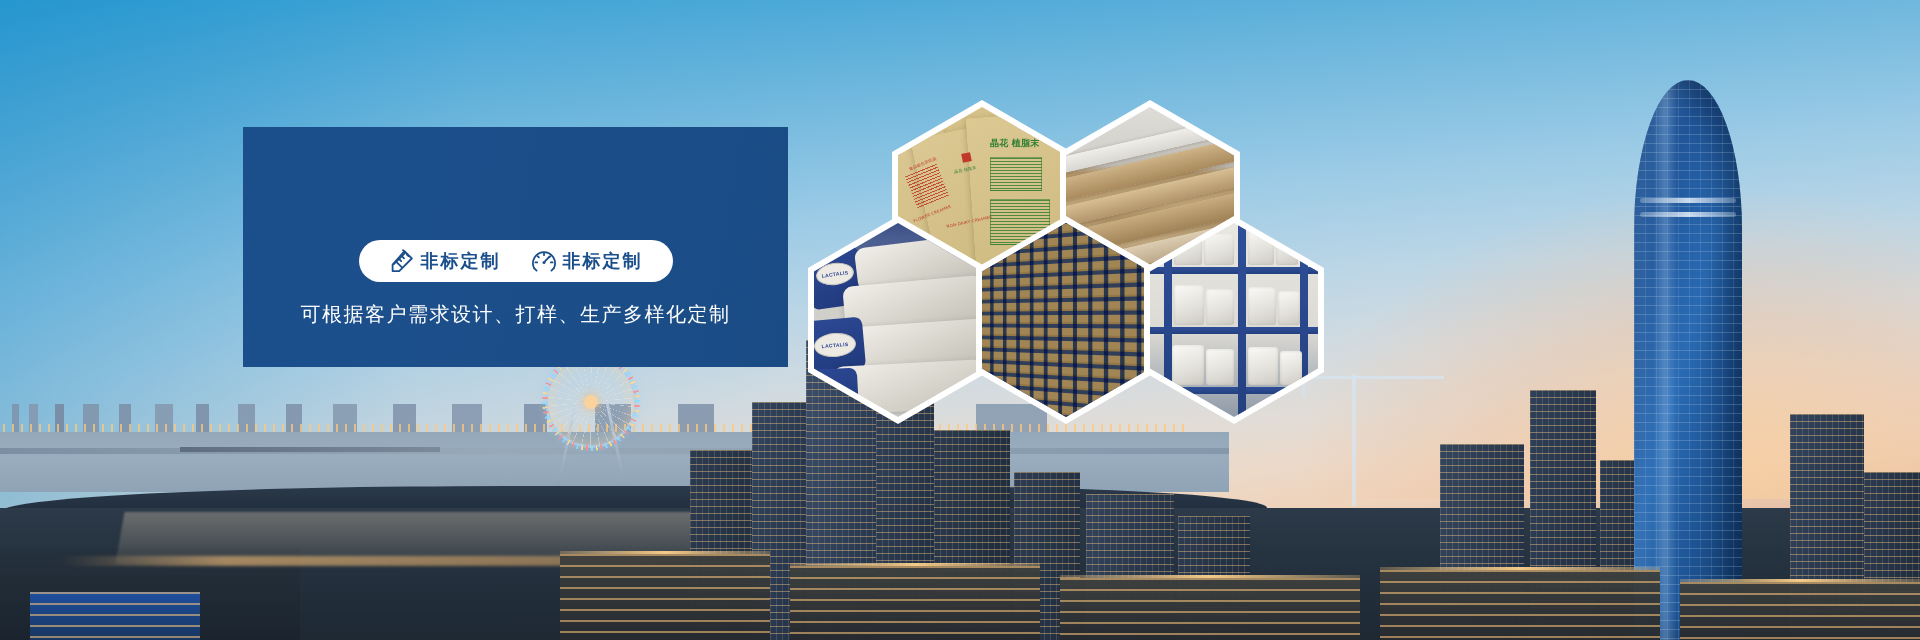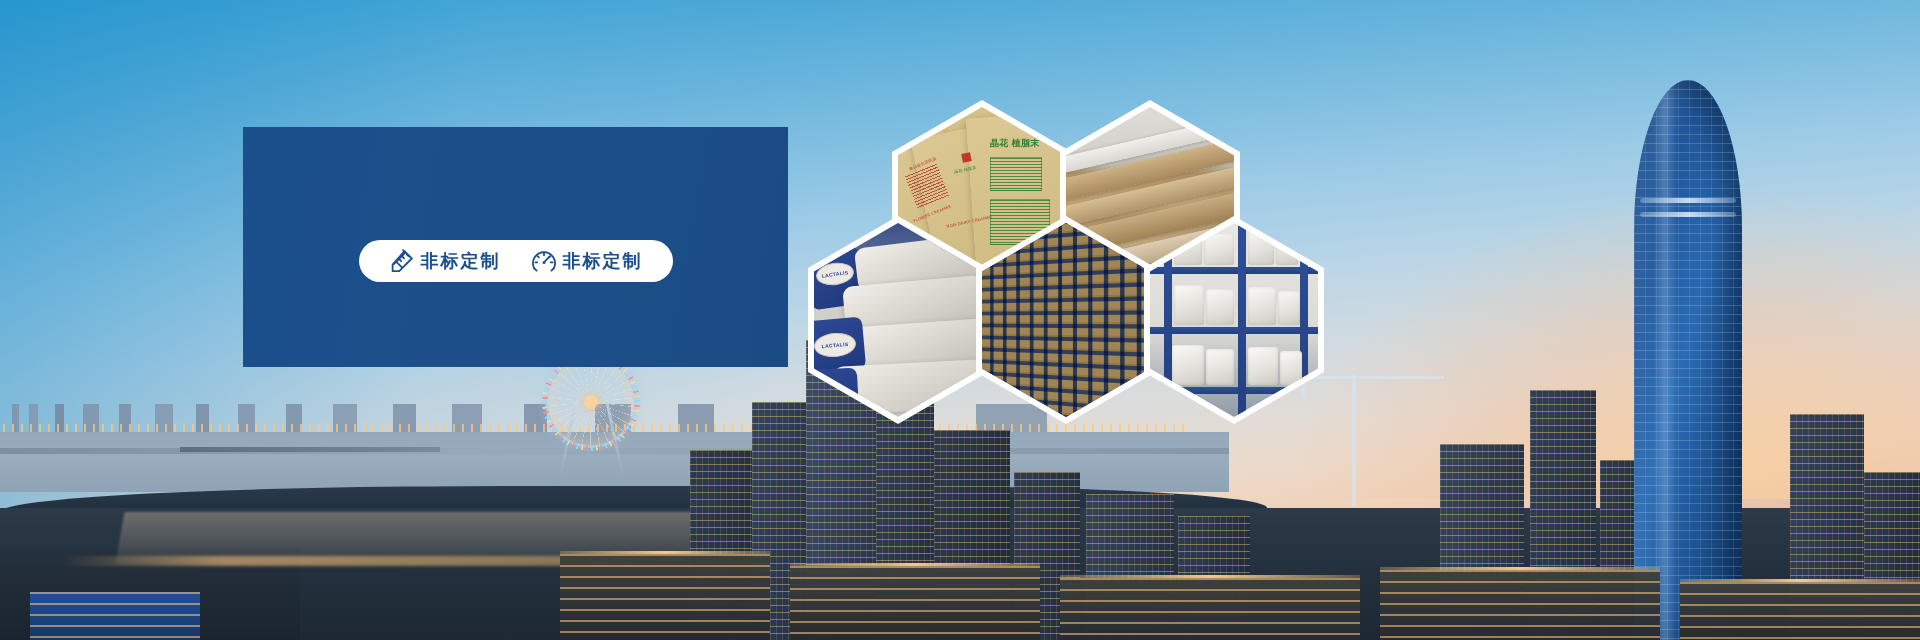--- a/index.html
+++ b/index.html
@@ -579,15 +579,16 @@
             <path d="M19.4 8.1 L18.1 9.4"></path>
             <path d="M4.4 14.4 L6.2 14.4"></path>
             <path d="M21.6 14.4 L19.8 14.4"></path>
           </svg>
         </span>
         <span class="txt">非标定制</span>
       </div>
 
     </div>
 
+    <div class="subline">可根据客户需求设计、打样、生产多样化定制</div>
   </div>
 
 </div>
 
 </body></html>

